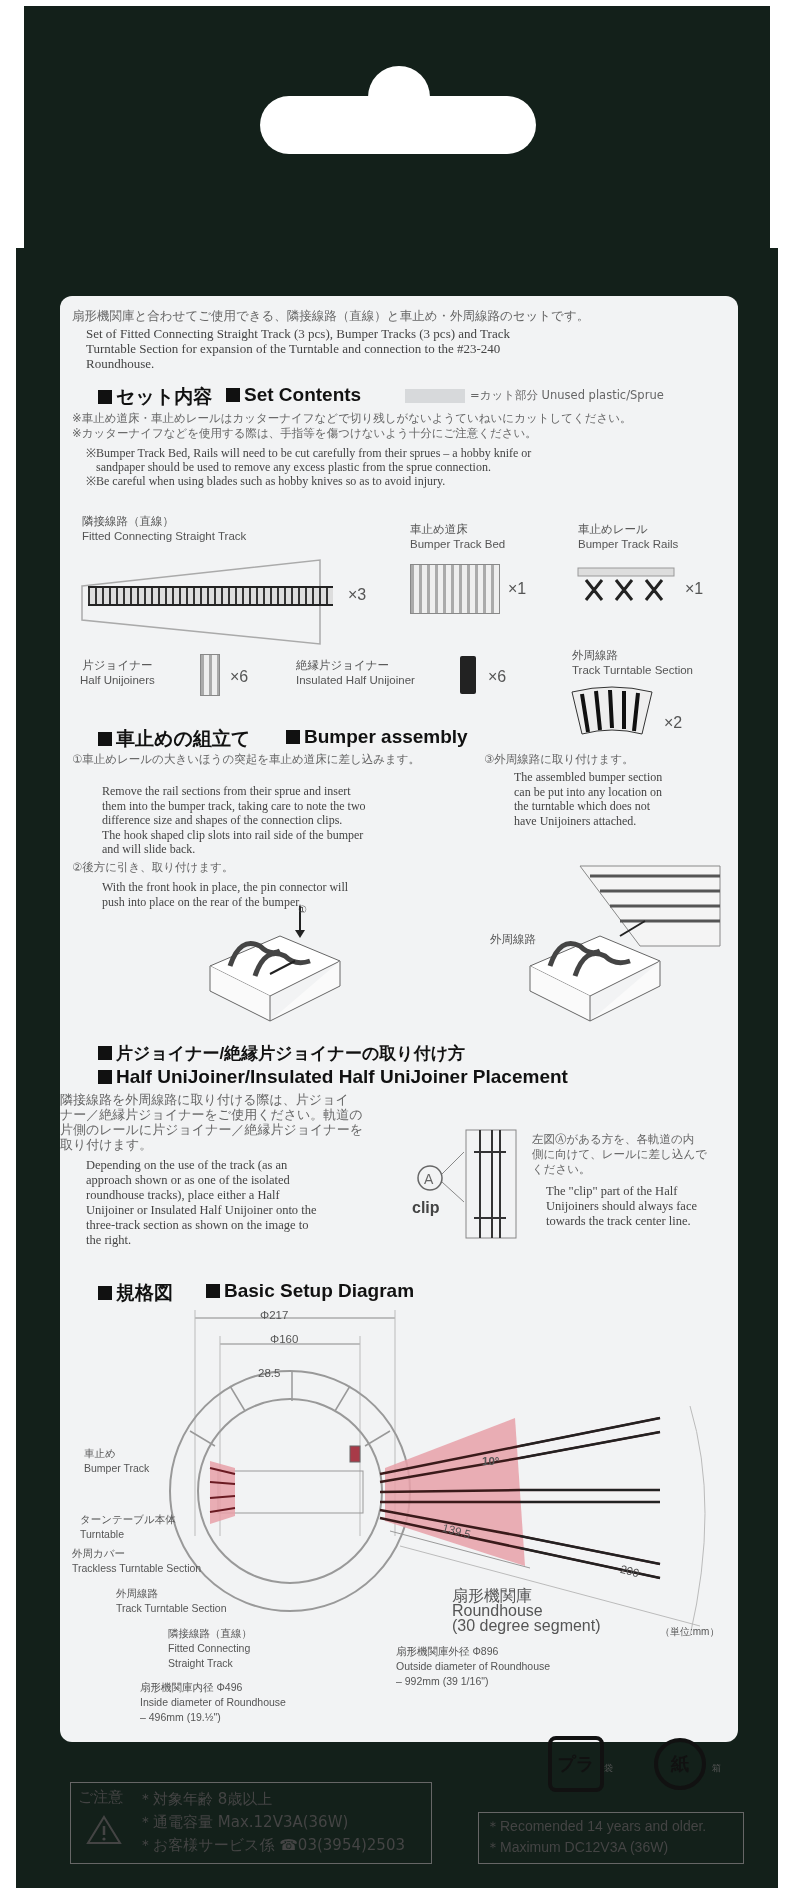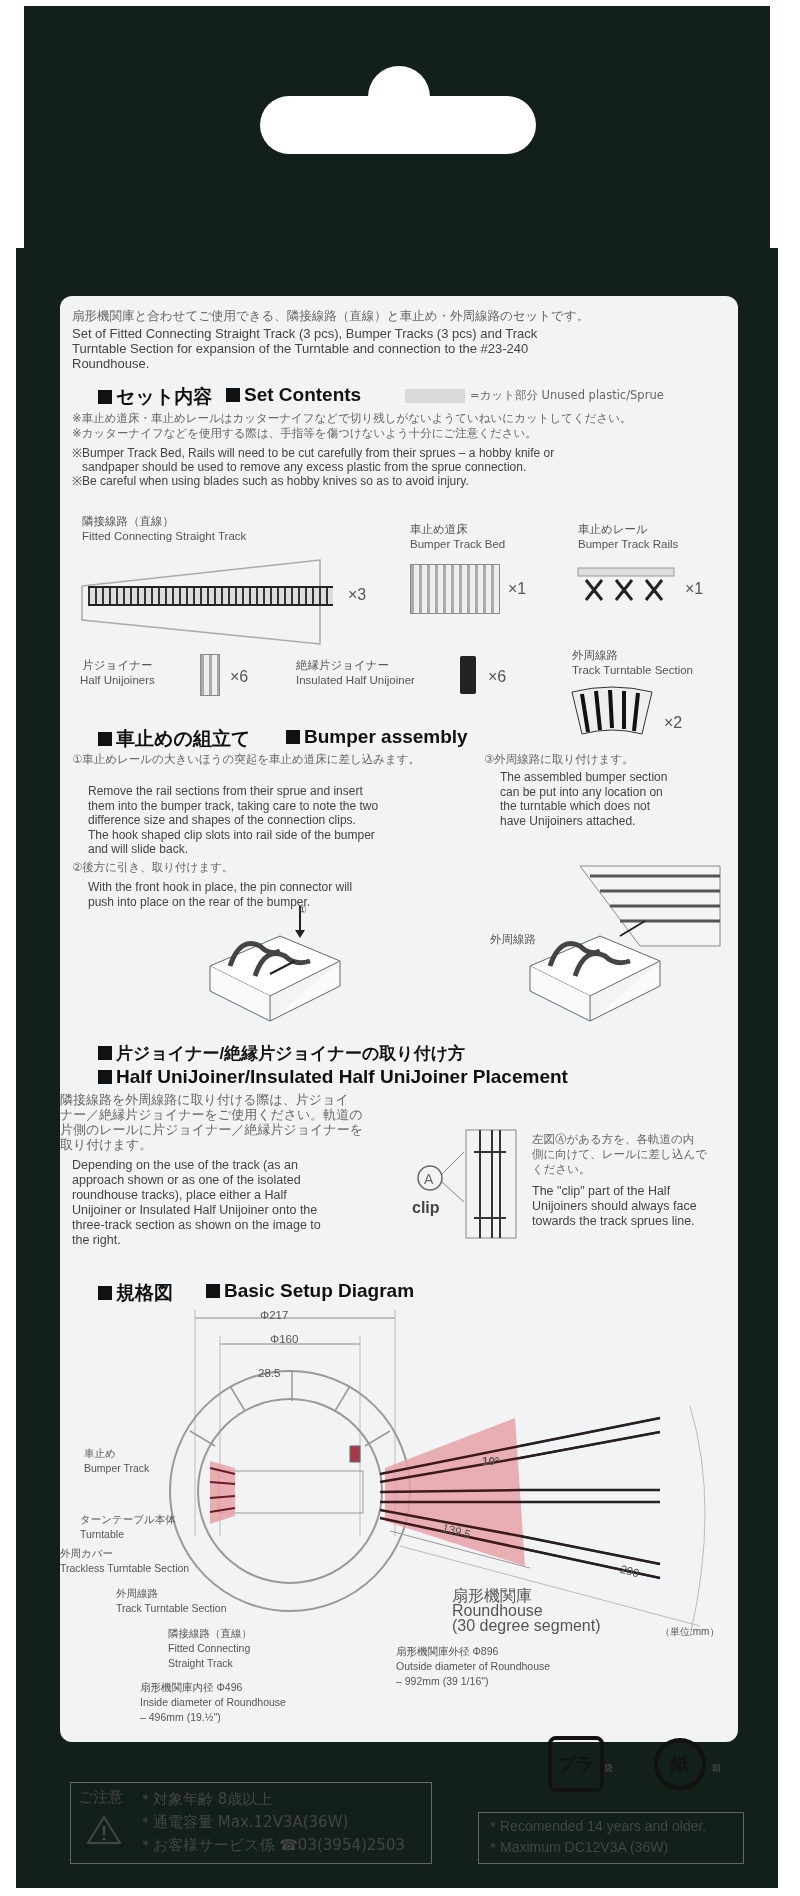--- a/index.html
+++ b/index.html
@@ -3,21 +3,21 @@
 <meta charset="utf-8">
 <style>
   html,body{margin:0;padding:0;}
   body{width:800px;height:1896px;background:#ffffff;position:relative;overflow:hidden;font-family:"DejaVu Sans",sans-serif;}
   .box-top{position:absolute;left:24px;top:6px;width:746px;height:250px;background:#13201a;}
   .hang-hole{position:absolute;left:260px;top:96px;width:276px;height:58px;background:#fff;border-radius:30px;}
   .hang-bump{position:absolute;left:368px;top:66px;width:62px;height:50px;background:#fff;border-radius:31px 31px 0 0;}
   .box-body{position:absolute;left:16px;top:248px;width:762px;height:1640px;background:#13201a;}
   .card{position:absolute;left:60px;top:296px;width:678px;height:1446px;background:#f2f3f4;border-radius:12px;color:#333;}
   .txt{position:absolute;font-size:12.5px;line-height:15px;color:#444;}
-  .en{font-family:Liberation Sans, sans-serif;}
+  .en{font-family:Liberation Serif, serif;margin-left:14px;}
   .jp{color:#666;}
   .h{position:absolute;font-family:"Liberation Sans",sans-serif;font-weight:bold;font-size:19px;color:#111;padding-left:26px;}
   .h .sq{display:inline-block;width:14px;height:14px;background:#111;margin-right:4px;vertical-align:-1px;}
   .sprue{position:absolute;width:60px;height:14px;background:#d7d9db;}
   .cap{position:absolute;font-size:11.5px;line-height:15px;color:#555;font-family:"Liberation Sans",sans-serif;}
   .mult{position:absolute;font-size:16px;color:#555;font-family:"Liberation Sans",sans-serif;}
   .track{position:absolute;height:16px;background:repeating-linear-gradient(90deg,#333 0 2px,#ddd 2px 7px);border-top:2px solid #222;border-bottom:2px solid #222;}
   .part{position:absolute;border:1px solid #888;background:repeating-linear-gradient(90deg,#aaa 0 3px,#eee 3px 8px);}
   .notebox{position:absolute;border:1.5px solid #666;}
   svg{position:absolute;}
@@ -179,21 +179,21 @@
   <div class="cap" style="left:352px;top:904px;font-size:16px;font-weight:bold;color:#444;">clip</div>
 
   <div class="txt jp" style="left:472px;top:836px;width:200px;font-size:11.5px;">
     <div>左図Ⓐがある方を、各軌道の内</div>
       <div>側に向けて、レールに差し込んで</div>
       <div>ください。</div>
   </div>
   <div class="txt en" style="left:472px;top:888px;width:200px;font-size:12.5px;line-height:15px;">
     <div>The "clip" part of the Half</div>
       <div>Unijoiners should always face</div>
-      <div>towards the track sprues line.</div>
+      <div>towards the track center line.</div>
   </div>
 
   <div class="h" style="left:12px;top:984px;"><span class="sq"></span><span>規格図</span></div>
   <div class="h" style="left:120px;top:984px;"><span class="sq"></span><span>Basic Setup Diagram</span></div>
 
   <svg style="left:0;top:1010px" width="678" height="340">
 
     <path d="M135 12 L335 12 M160 38 L300 38" stroke="#888" stroke-width="1"></path>
     <path d="M135 4 L135 230 M335 4 L335 230 M160 30 L160 230 M300 30 L300 230" stroke="#bbb" stroke-width="1"></path>
 
@@ -224,21 +224,21 @@
   <div class="cap" style="left:600px;top:1328px;font-size:10px;">（単位:mm）</div>
 
   <div class="cap" style="left:12px;top:1150px;font-size:10.5px;margin-left:12px;">
       <div>車止め</div>
       <div>Bumper Track</div>
     </div>
   <div class="cap" style="left:20px;top:1216px;font-size:10.5px;">
       <div>ターンテーブル本体</div>
       <div>Turntable</div>
     </div>
-  <div class="cap" style="left:0px;top:1250px;font-size:10.5px;">
+  <div class="cap" style="left:0px;top:1250px;font-size:10.5px;padding-left:12px;">
       <div>外周カバー</div>
       <div>Trackless Turntable Section</div>
     </div>
   <div class="cap" style="left:56px;top:1290px;font-size:10.5px;">
       <div>外周線路</div>
       <div>Track Turntable Section</div>
     </div>
   <div class="cap" style="left:108px;top:1330px;font-size:10.5px;">
       <div>隣接線路（直線）</div>
       <div>Fitted Connecting</div>

